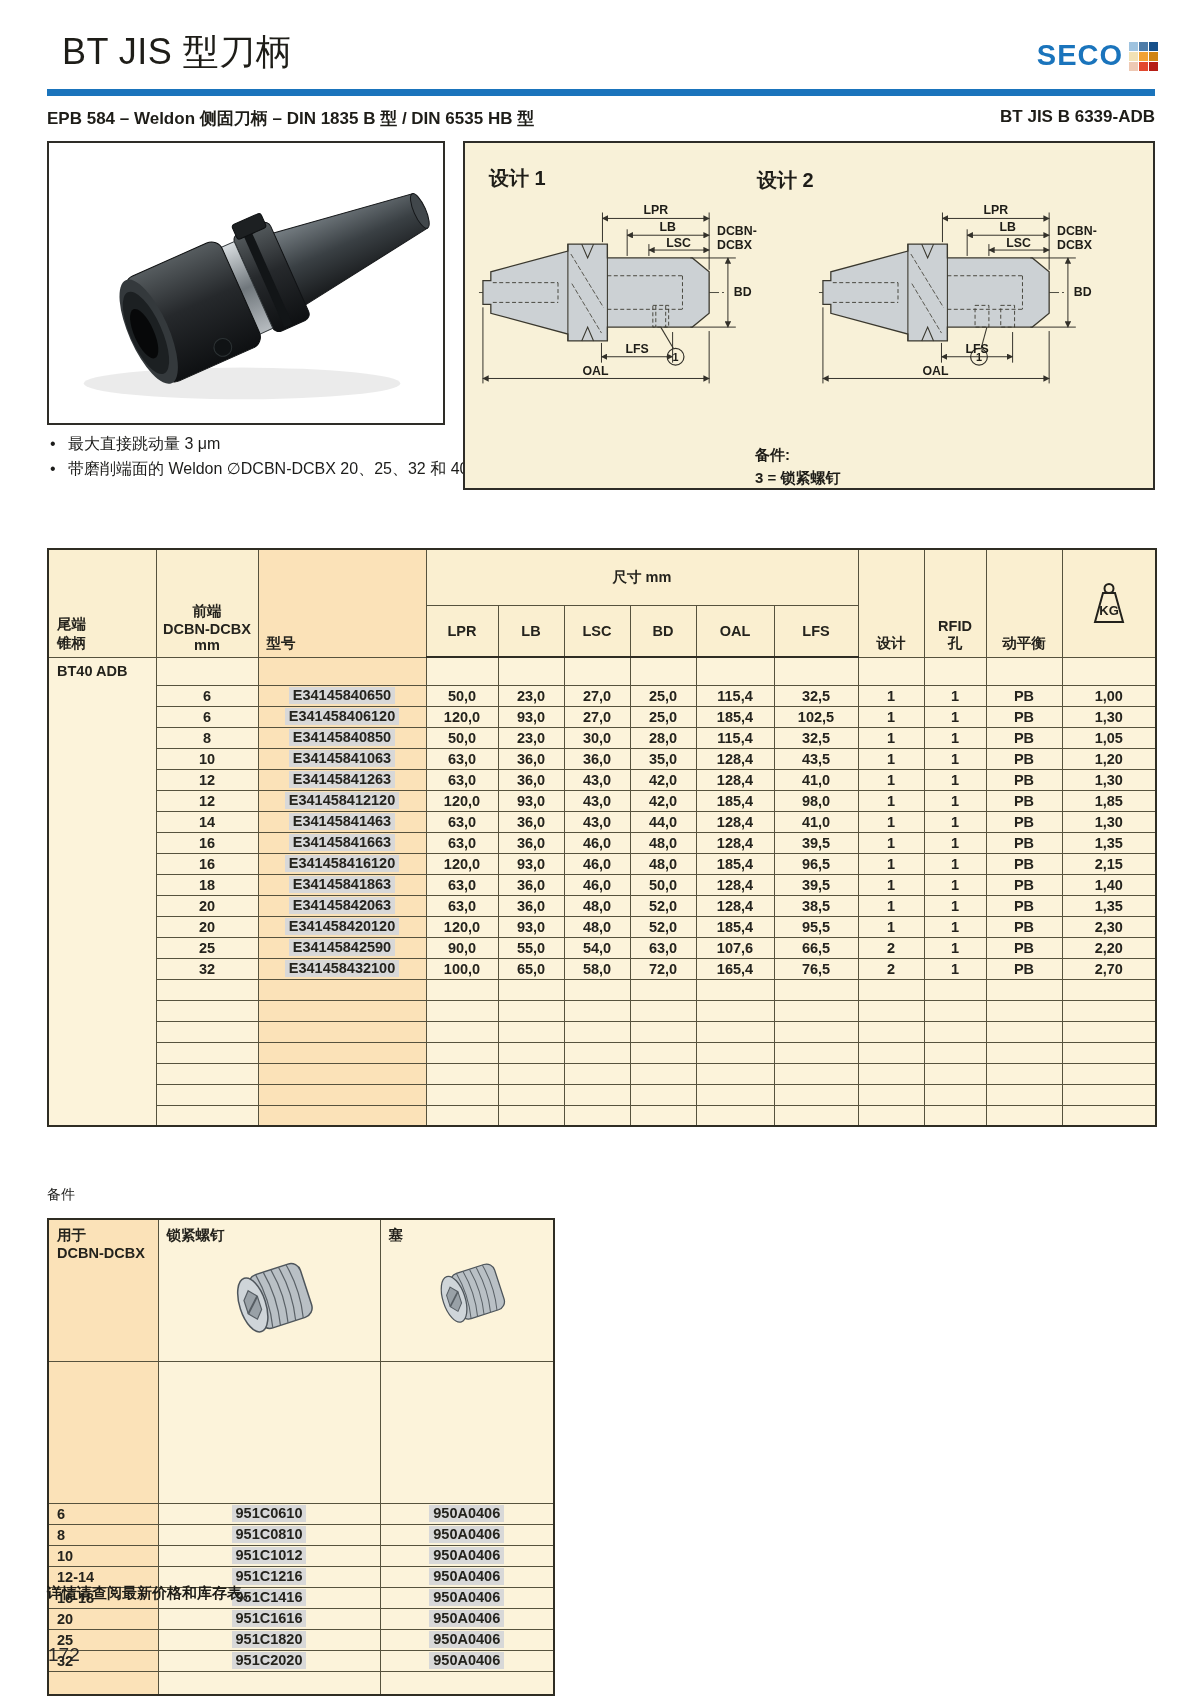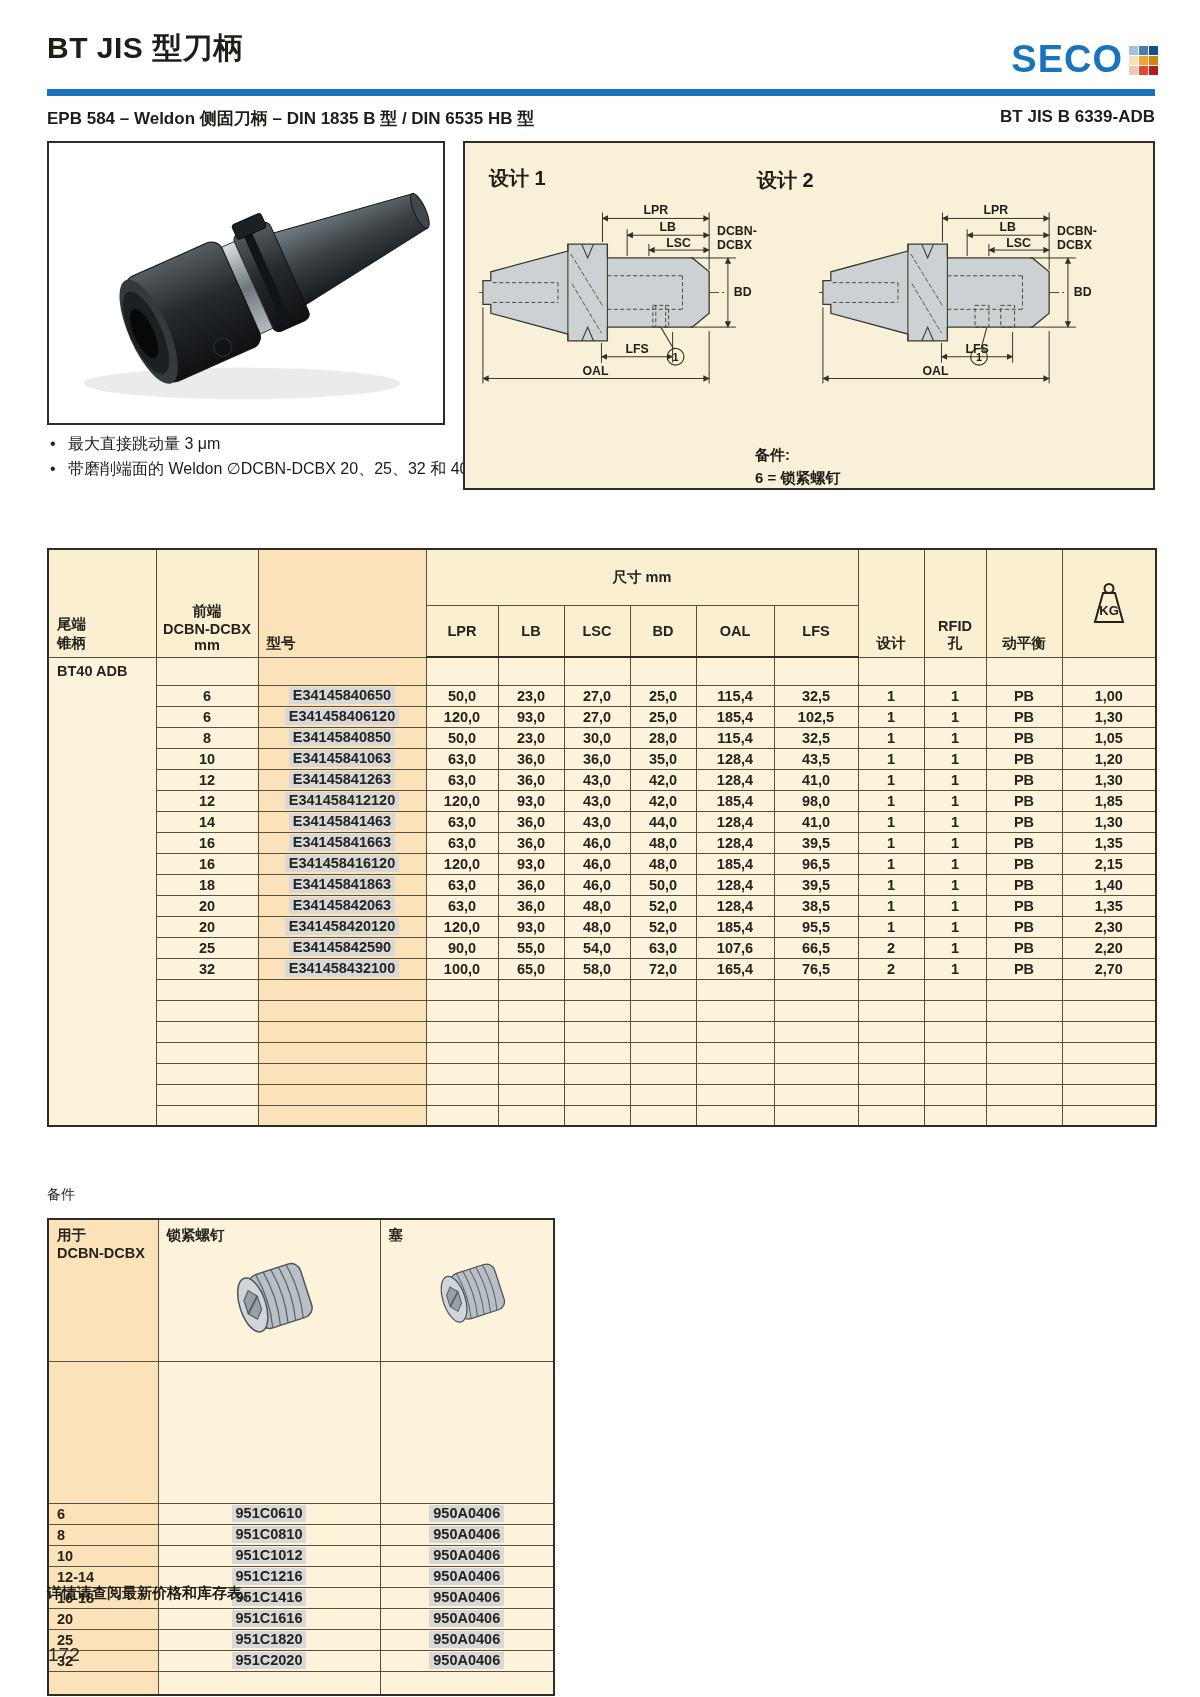--- a/index.html
+++ b/index.html
@@ -12,23 +12,23 @@
     --line:#56523d;
     --line-dark:#2f2d23;
     --ink:#1e1d18;
   }
   *{box-sizing:border-box;margin:0;padding:0;}
   html,body{background:#fff;}
   body{font-family:"Liberation Sans","DejaVu Sans",sans-serif;color:var(--ink);}
   .page{position:relative;width:1200px;height:1697px;background:#ffffff;overflow:hidden;}
 
   
-  .page-title{position:absolute;left:47px;top:28px;font-size:30px;font-weight:bold;letter-spacing:.5px;}
+  .page-title{position:absolute;left:62px;top:28px;font-size:36px;font-weight:normal;letter-spacing:.5px;}
   .logo{position:absolute;right:42px;top:40px;display:flex;align-items:center;gap:6px;}
-  .logo-text{font-size:38px;font-weight:bold;color:var(--accent-blue);letter-spacing:1px;line-height:1;}
+  .logo-text{font-size:29px;font-weight:bold;color:var(--accent-blue);letter-spacing:1px;line-height:1;}
   .logo-mosaic{display:grid;grid-template-columns:repeat(3,9px);grid-template-rows:repeat(3,9px);gap:1px;margin-top:2px;}
   .blue-rule{position:absolute;left:47px;top:89px;width:1108px;height:7px;background:var(--accent-blue);}
   .subhead{position:absolute;left:47px;top:107px;width:1108px;display:flex;justify-content:space-between;font-size:17px;font-weight:bold;}
 
   
   .photo-box{position:absolute;left:47px;top:141px;width:398px;height:284px;border:2px solid #2e2d28;background:#fff;}
   .photo-box svg{width:100%;height:100%;display:block;}
 
   
   .features{position:absolute;left:50px;top:431px;font-size:16px;line-height:25px;color:#1c1c1a;}
@@ -270,21 +270,21 @@
         <text class="t" x="162" y="166" text-anchor="middle">LFS</text>
         <line class="ext" x1="6" y1="120" x2="6" y2="197"></line>
         <line class="ext" x1="235" y1="144" x2="235" y2="197"></line>
         <line class="dim" x1="6" y1="192" x2="235" y2="192" marker-start="url(#arB)" marker-end="url(#arB)"></line>
         <text class="t" x="120" y="188" text-anchor="middle">OAL</text>
       </svg>
     </div>
 
     <div class="panel-note">
       <div>备件:</div>
-      <div>6 = 锁紧螺钉</div>
+      <div>3 = 锁紧螺钉</div>
     </div>
   </div>
 
   <div class="main-table-wrap">
     <table class="main-table">
       <colgroup>
         <col style="width:108px">
           <col style="width:102px">
           <col style="width:168px">
         <col style="width:72px">

